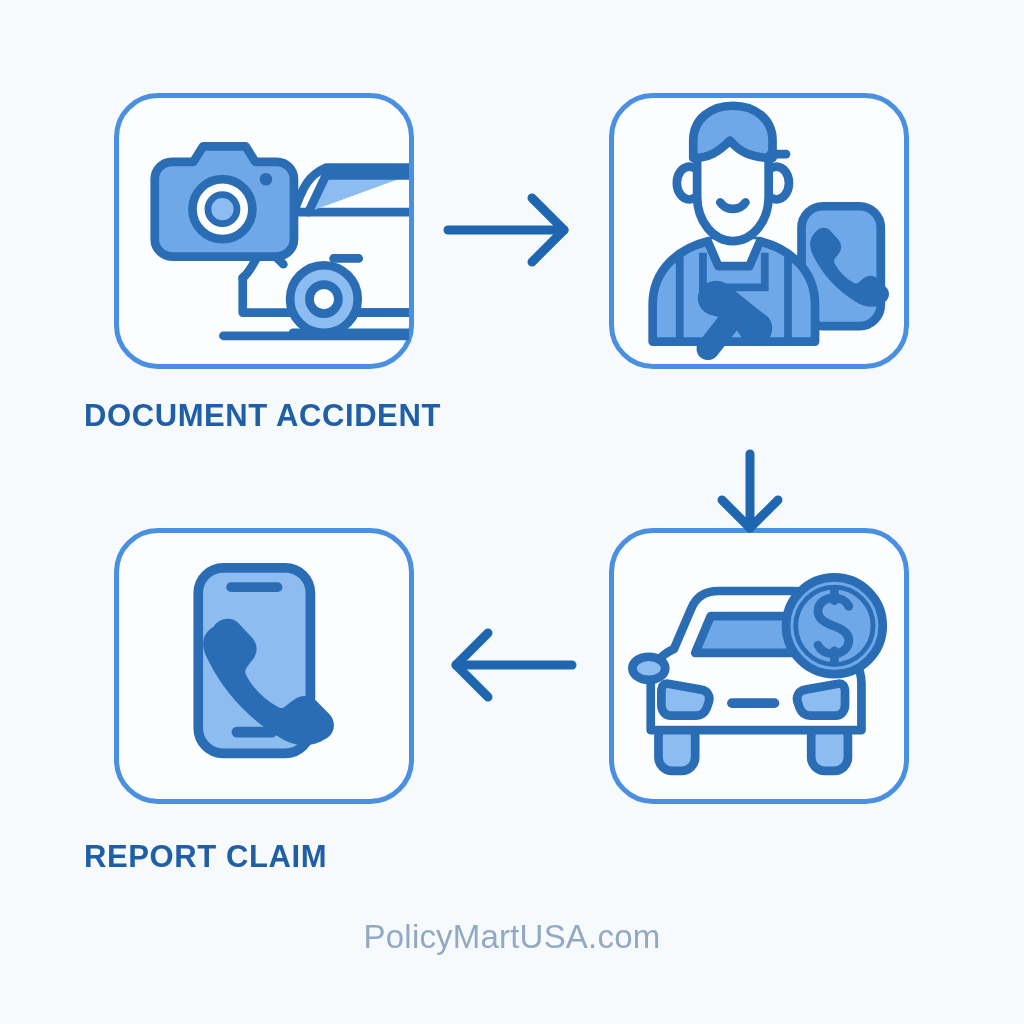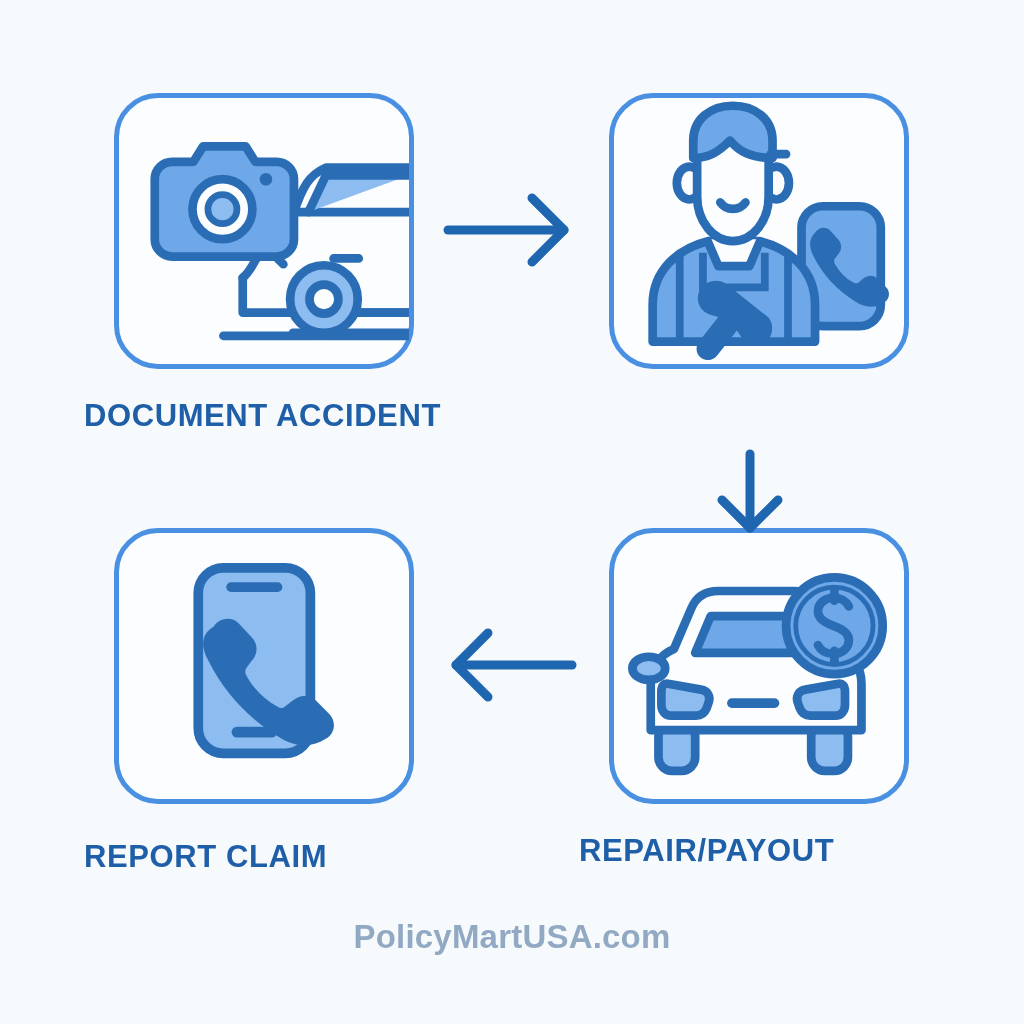--- a/index.html
+++ b/index.html
@@ -60,21 +60,21 @@
 
   #label-document-accident { left: 84px;  top: 398px; width: 360px; }
   #label-inspection        { left: 579px; top: 398px; width: 360px; }
   #label-report-claim      { left: 84px;  top: 833px; width: 360px; margin-top: 6px; }
   #label-repair-payout     { left: 579px; top: 833px; width: 360px; }
 
   #arrow-right-top { left: 440px; top: 192px; }
   #arrow-down      { left: 712px; top: 448px; }
   #arrow-left-bot  { left: 440px; top: 627px; }
 
-  #watermark-site { left: 0; top: 918px; font-weight: bold; }
+  #watermark-site { left: 0; top: 918px; }
 </style>
 </head>
 <body>
 
 <div id="stage">
 
   <div class="card" id="card-document-accident">
     <svg class="card-icon" viewBox="0 0 300 276">
       <g fill="none" stroke="#2a6db5" stroke-width="9" stroke-linecap="round" stroke-linejoin="round">
 
@@ -178,21 +178,20 @@
       <g>
         <circle cx="228" cy="96" r="50" fill="#6fa8e8" stroke="#2a6db5" stroke-width="9"></circle>
         <circle cx="228" cy="96" r="40" fill="none" stroke="#2a6db5" stroke-width="5"></circle>
         <path d="M243 76 c-3 -6 -9 -9 -16 -9 c-9 0 -16 6 -16 14 c0 8 7 12 16 15
                  c9 3 16 7 16 15 c0 8 -7 14 -16 14 c-7 0 -13 -3 -16 -9" fill="none" stroke="#2a6db5" stroke-width="9" stroke-linecap="round"></path>
         <line x1="228" y1="60" x2="228" y2="70" stroke="#2a6db5" stroke-width="9" stroke-linecap="round"></line>
         <line x1="228" y1="122" x2="228" y2="132" stroke="#2a6db5" stroke-width="9" stroke-linecap="round"></line>
       </g>
     </svg>
   </div>
-  <div class="step-label" id="label-repair-payout">REPAIR/PAYOUT</div>
 
   <div class="card" id="card-report-claim">
     <svg class="card-icon" viewBox="0 0 300 276">
       <rect x="82" y="36" width="116" height="192" rx="26" fill="#8cbcf0" stroke="#2a6db5" stroke-width="10"></rect>
       <line x1="116" y1="56" x2="164" y2="56" stroke="#2a6db5" stroke-width="10" stroke-linecap="round"></line>
       <line x1="122" y1="206" x2="158" y2="206" stroke="#2a6db5" stroke-width="11" stroke-linecap="round"></line>
       <path d="M104 98 c6 -10 20 -12 28 -4 l15 16 c7 8 7 18 0 26 l-6 8
                  c-2 3 -2 6 0 9 c8 15 20 27 35 35 c3 2 6 2 9 -1 l8 -6
                  c8 -7 18 -7 26 0 l15 15 c8 8 7 22 -4 28
                  c-16 11 -36 9 -54 -3 c-33 -20 -61 -50 -78 -85 c-9 -16 -8 -30 6 -38 z" fill="#2a6db5" transform="translate(-18,-6) scale(0.92) translate(22,14)"></path>

